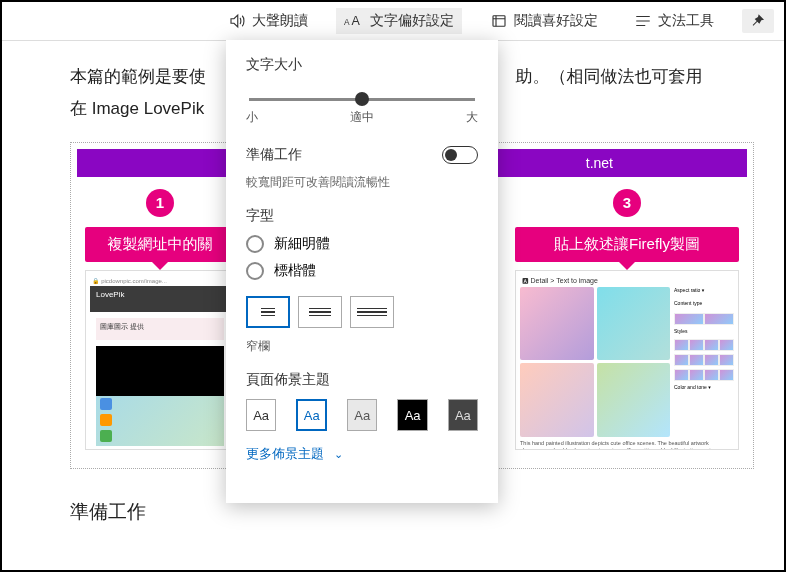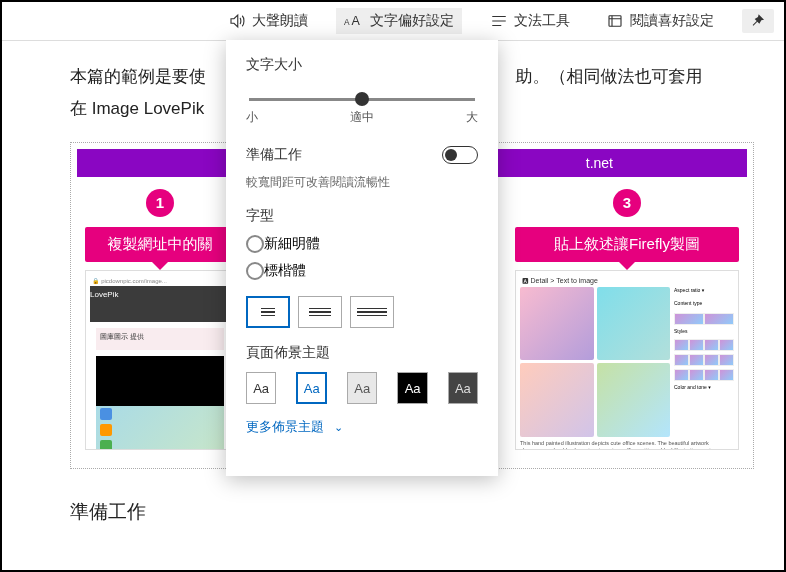--- a/index.html
+++ b/index.html
@@ -19,21 +19,21 @@
     
     .example-wrap { margin-top: 16px; border: 1px dotted #aaa; padding: 6px; position: relative; }
     .example-header { background: #8a06c2; color: #fff; text-align: center; padding: 6px 0; font-size: 14px; font-weight: 500; }
     .example-body { display: flex; gap: 10px; padding: 12px 8px; background: #fff; }
     .example-col { flex: 1; position: relative; }
     .badge { width: 28px; height: 28px; border-radius: 50%; background: #e6007e; color: #fff; display: flex; align-items: center; justify-content: center; font-weight: bold; font-size: 15px; margin: 0 auto 10px; }
     .pink-btn { background: #e6007e; color: #fff; text-align: center; padding: 8px 4px; font-size: 15px; font-weight: 500; border-radius: 2px; position: relative; margin-bottom: 6px; }
     .pink-btn::after { content: ""; position: absolute; bottom: -8px; left: 50%; transform: translateX(-50%); border-left: 8px solid transparent; border-right: 8px solid transparent; border-top: 8px solid #e6007e; }
     .thumb { width: 100%; height: 180px; background: #f0f0f0; border: 1px solid #ddd; margin-top: 8px; position: relative; overflow: hidden; }
     .thumb-lovepik { background: #fff; padding: 4px; }
-    .thumb-lovepik-top { background: #3b3b3b; height: 36px; font-size: 8px; color: #fff; line-height: 18px; }
+    .thumb-lovepik-top { background: #3b3b3b; height: 26px; font-size: 8px; color: #fff; padding-left: 6px; line-height: 18px; }
     .thumb-lovepik-mid { background: #f9ecef; height: 22px; margin: 6px; font-size: 7px; padding: 4px; color: #333; }
     .thumb-lovepik-img { background: linear-gradient(135deg,#a0d8ef 0%,#c8e6c9 100%); height: 100px; margin: 0 6px; position: relative; }
     .thumb-lovepik-img::before { content:""; position:absolute; top:0; left:0; right:0; height:50px; background:#000; }
     .side-icons { position:absolute; left:4px; top:52px; display:flex; flex-direction:column; gap:4px;}
     .side-icons div{ width:12px;height:12px;background:#4a90e2;border-radius:2px;}
     
     .thumb-firefly { background: #fff; padding: 4px; font-size: 6px; }
     .ff-grid { display: grid; grid-template-columns: 1fr 1fr 60px; gap: 4px; height: 150px; }
     .ff-tile { background: linear-gradient(135deg,#f8bbd0,#b39ddb); border-radius: 2px; }
     .ff-side { display:flex; flex-direction:column; gap:3px; }
@@ -54,21 +54,21 @@
     .slider-track { height: 3px; background: #888; position: relative; margin: 8px 3px; }
     .slider-thumb { width: 14px; height: 14px; background: #333; border-radius: 50%; position: absolute; top: -6px; left: 47%; }
     .slider-labels { display: flex; justify-content: space-between; font-size: 12px; color: #555; }
     
     
     .toggle-row { display:flex; align-items:flex-start; justify-content:space-between; }
     .toggle { width: 36px; height: 18px; background: #fff; border: 1.5px solid #333; border-radius: 10px; position: relative; cursor: pointer; flex-shrink: 0; }
     .toggle-knob { width: 12px; height: 12px; background: #333; border-radius: 50%; position: absolute; top: 1.5px; left: 2px; }
     
     
-    .radio-row { display: flex; align-items: center; margin: 9px 0; cursor: pointer; }
+    .radio-row { display: flex; align-items: center; gap: 10px; margin: 9px 0; cursor: pointer; }
     .radio { width: 18px; height: 18px; border: 2px solid #888; border-radius: 50%; position: relative; }
     .radio.selected { border-color: #888; }
     .radio.selected::after { content: ""; position: absolute; width: 10px; height: 10px; background: #888; border-radius: 50%; top: 2px; left: 2px; }
     .radio-label { font-size: 14px; }
     
     
     .col-options { display: flex; gap: 8px; }
     .col-opt { width: 44px; height: 32px; border: 1px solid #aaa; display: flex; flex-direction: column; justify-content: center; align-items: center; gap: 2px; cursor: pointer; }
     .col-opt.selected { border: 2px solid #0067c0; }
     .col-opt .line { height: 1.5px; background: #333; }
@@ -99,30 +99,30 @@
     </div>
     <div class="toolbar-item active">
       <svg width="20" height="18" viewBox="0 0 24 20" fill="#333">
           <text x="0" y="15" font-size="10" font-family="sans-serif">A</text>
           <text x="9" y="15" font-size="15" font-family="sans-serif">A</text>
         </svg>
       <span>文字偏好設定</span>
     </div>
     <div class="toolbar-item">
       <svg width="18" height="18" viewBox="0 0 24 24" fill="none" stroke="#333" stroke-width="1.5">
-          <path d="M3 6h18M3 12h18M3 18h12"></path>
-        </svg>
-      <span>文法工具</span>
+          <rect x="4" y="5" width="16" height="14" rx="1"></rect>
+          <path d="M4 9h16M8 5v14"></path>
+        </svg>
+      <span>閱讀喜好設定</span>
     </div>
     <div class="toolbar-item">
       <svg width="18" height="18" viewBox="0 0 24 24" fill="none" stroke="#333" stroke-width="1.5">
-          <rect x="4" y="5" width="16" height="14" rx="1"></rect>
-          <path d="M4 9h16M8 5v14"></path>
-        </svg>
-      <span>閱讀喜好設定</span>
+          <path d="M3 6h18M3 12h18M3 18h12"></path>
+        </svg>
+      <span>文法工具</span>
     </div>
     <div class="pin-btn">
       <svg width="16" height="16" viewBox="0 0 24 24" fill="#333">
           <path d="M14 3l7 7-4 1-3 5-3-3-6 6-1-1 6-6-3-3 5-3 1-4z"></path>
         </svg>
     </div>
   </div>
 
   <div class="content">
     <div class="body-text">
@@ -257,20 +257,21 @@
           <div class="line l2"></div>
             <div class="line l2"></div>
             <div class="line l2"></div>
         </div>
         <div class="col-opt">
           <div class="line l3"></div>
             <div class="line l3"></div>
             <div class="line l3"></div>
         </div>
       </div>
+      <div class="col-label">窄欄</div>
     </div>
 
     <div class="p-section" style="margin-bottom:0;">
       <div class="p-title">頁面佈景主題</div>
       <div class="theme-options" id="theme-options">
           <div class="theme-opt" style="background: rgb(255, 255, 255); color: rgb(51, 51, 51);">Aa</div>
           <div class="theme-opt selected" style="background: rgb(255, 255, 255); color: rgb(0, 103, 192);">Aa</div>
           <div class="theme-opt" style="background: rgb(232, 232, 232); color: rgb(85, 85, 85);">Aa</div>
           <div class="theme-opt" style="background: rgb(0, 0, 0); color: rgb(255, 255, 255);">Aa</div>
           <div class="theme-opt" style="background: rgb(68, 68, 68); color: rgb(221, 221, 221);">Aa</div>

